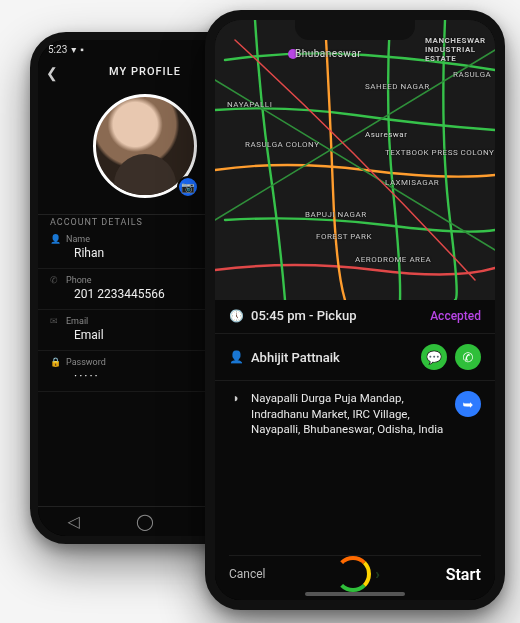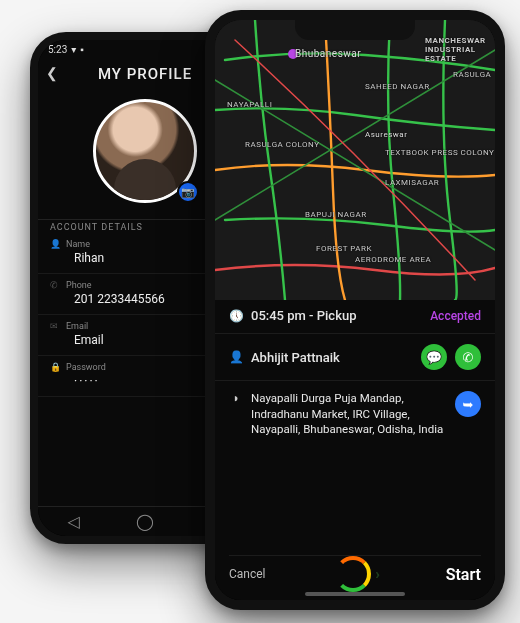--- a/index.html
+++ b/index.html
@@ -61,21 +61,21 @@
   .topbar {
     display: flex; align-items: center; justify-content: center;
     position: relative;
     padding: 8px 0;
   }
   .topbar .back {
     position: absolute; left: 8px; top: 8px;
     font-size: 14px; color: #ccc;
   }
   .topbar-title {
-    font-size: 15px; letter-spacing: 1px; color: #eee; font-weight: 500;
+    font-size: 11px; letter-spacing: 1px; color: #eee; font-weight: 500;
   }
 
   .avatar-wrap {
     display:flex; justify-content:center; margin-top: 8px; margin-bottom: 16px;
     position: relative;
   }
   .avatar {
     width: 104px; height: 104px; border-radius: 50%;
     border: 3px solid #fff;
     background: radial-gradient(circle at 40% 28%, #e8c8b0 0 24%, #8a6a52 30% 44%, #2c221b 48% 100%);
@@ -278,21 +278,21 @@
         <circle cx="78" cy="34" r="5" fill="#b845e6"></circle>
       </svg>
       <div class="map-label" style="left:80px;top:28px;font-size:10px;color:#ddd;">Bhubaneswar</div>
       <div class="map-label" style="left:12px;top:80px;">NAYAPALLI</div>
       <div class="map-label" style="left:150px;top:62px;">SAHEED NAGAR</div>
       <div class="map-label" style="left:30px;top:120px;">RASULGA COLONY</div>
       <div class="map-label" style="left:150px;top:110px;color:#ddd;">Asureswar</div>
       <div class="map-label" style="left:170px;top:128px;">TEXTBOOK PRESS COLONY</div>
       <div class="map-label" style="left:170px;top:158px;">LAXMISAGAR</div>
       <div class="map-label" style="left:90px;top:190px;">BAPUJI NAGAR</div>
-      <div class="map-label" style="left:90px;top:224px;padding-left:11px;">FOREST PARK</div>
+      <div class="map-label" style="left:90px;top:212px;padding-left:11px;">FOREST PARK</div>
       <div class="map-label" style="left:140px;top:235px;">AERODROME AREA</div>
       <div class="map-label" style="left:238px;top:50px;">RASULGA</div>
       <div class="map-label" style="left:210px;top:16px;font-weight:bold;">MANCHESWAR INDUSTRIAL ESTATE</div>
     </div>
 
     <div class="ride-card">
 
       <div class="row">
         <span class="ricon">🕔</span>
         <span class="rtxt grow">

